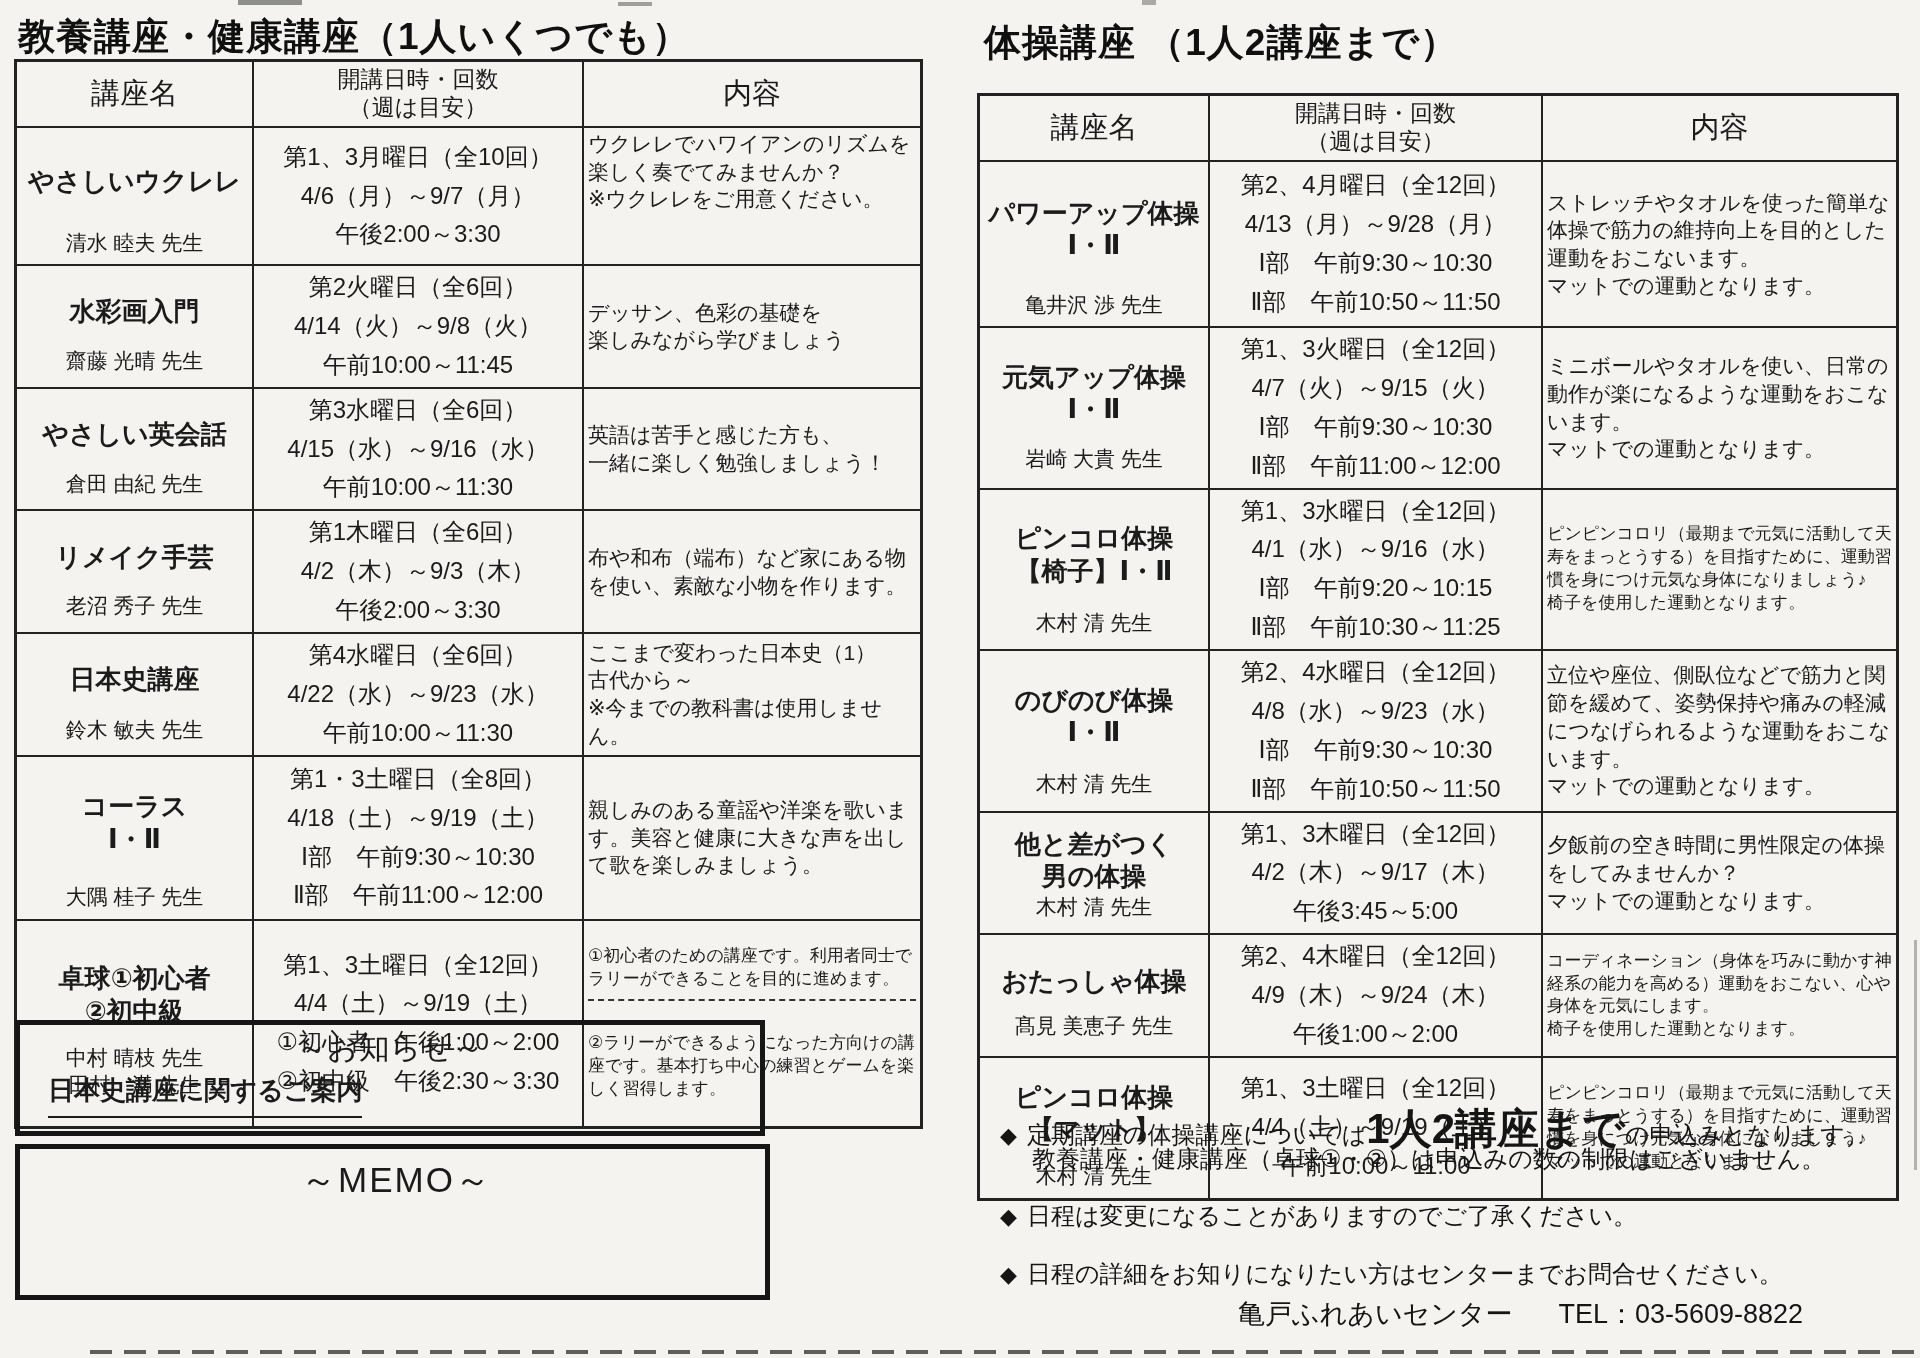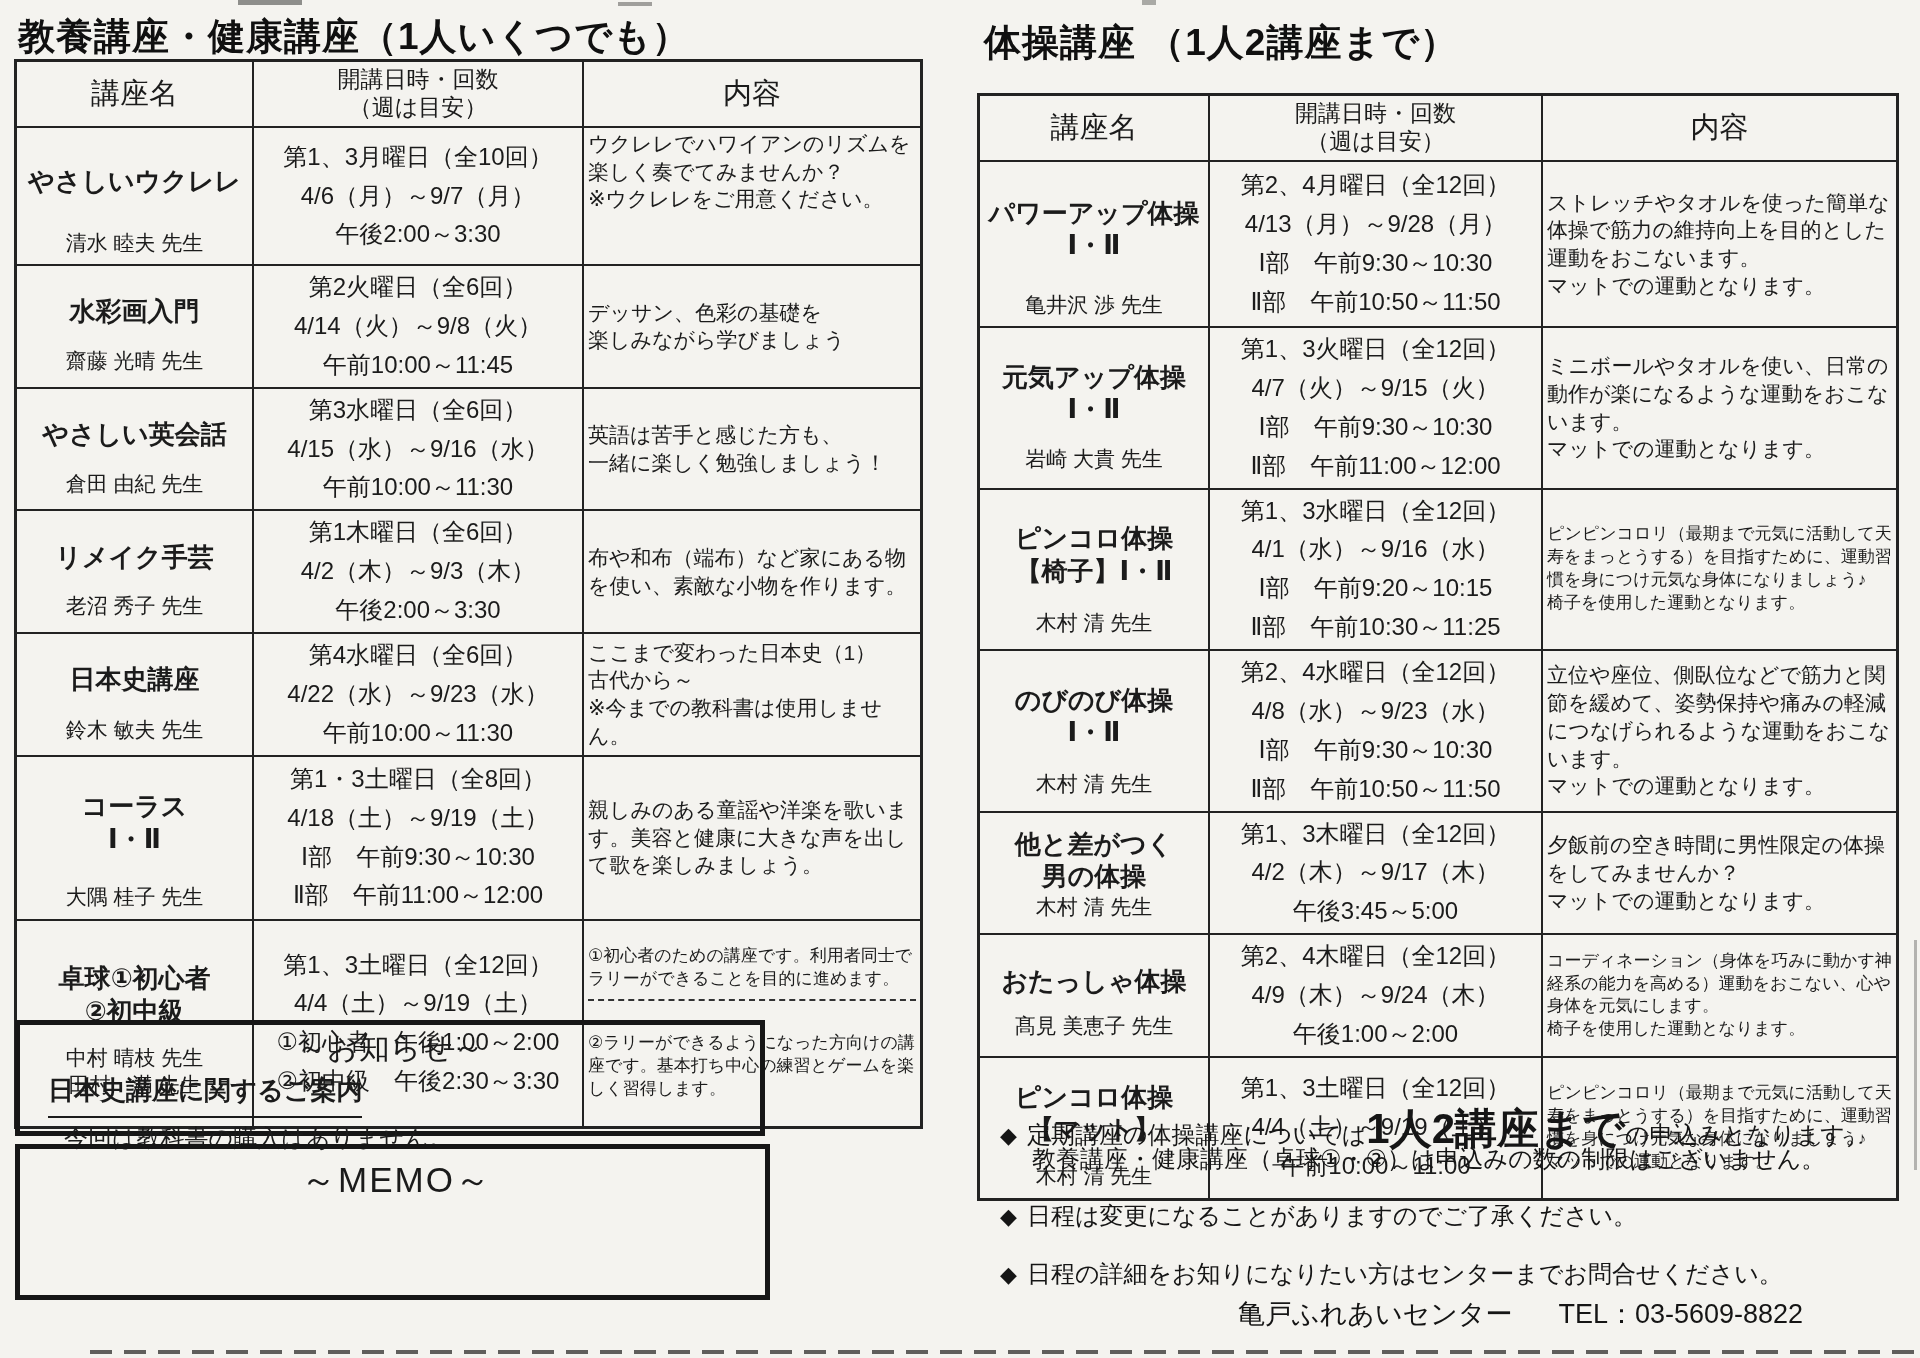--- a/index.html
+++ b/index.html
@@ -207,21 +207,20 @@
         <div class="desc-split-top">①初心者のための講座です。利用者同士でラリーができることを目的に進めます。</div>
         <div class="desc-split-bot">②ラリーができるようになった方向けの講座です。基本打ち中心の練習とゲームを楽しく習得します。</div>
       </td>
     </tr>
   </tbody>
     </table>
 
   <div class="frame-box" id="notice-box">
     <div class="box-title">～お知らせ～</div>
     <div><span class="notice-heading">日本史講座に関するご案内</span></div>
-    <div class="notice-body">今回は教科書の購入はありません。</div>
   </div>
 
   <div class="frame-box" id="memo-box">
     <div class="box-title">～MEMO～</div>
   </div>
 
   <div class="sec-title" id="title-right">体操講座 （1人2講座まで）</div>
 
   <table class="course" id="table-right">
     <colgroup>

